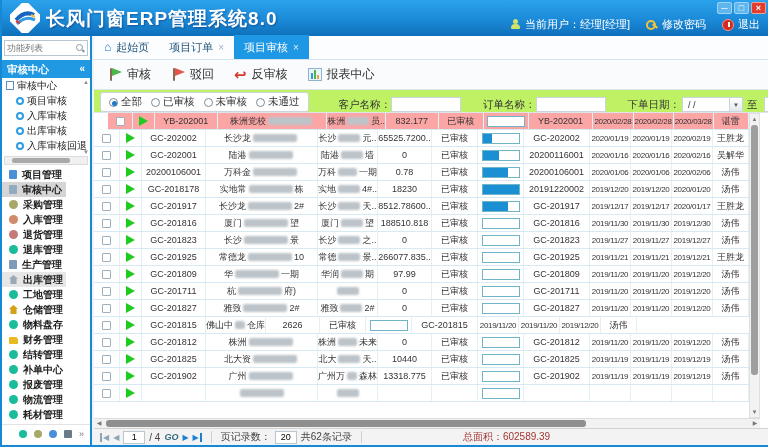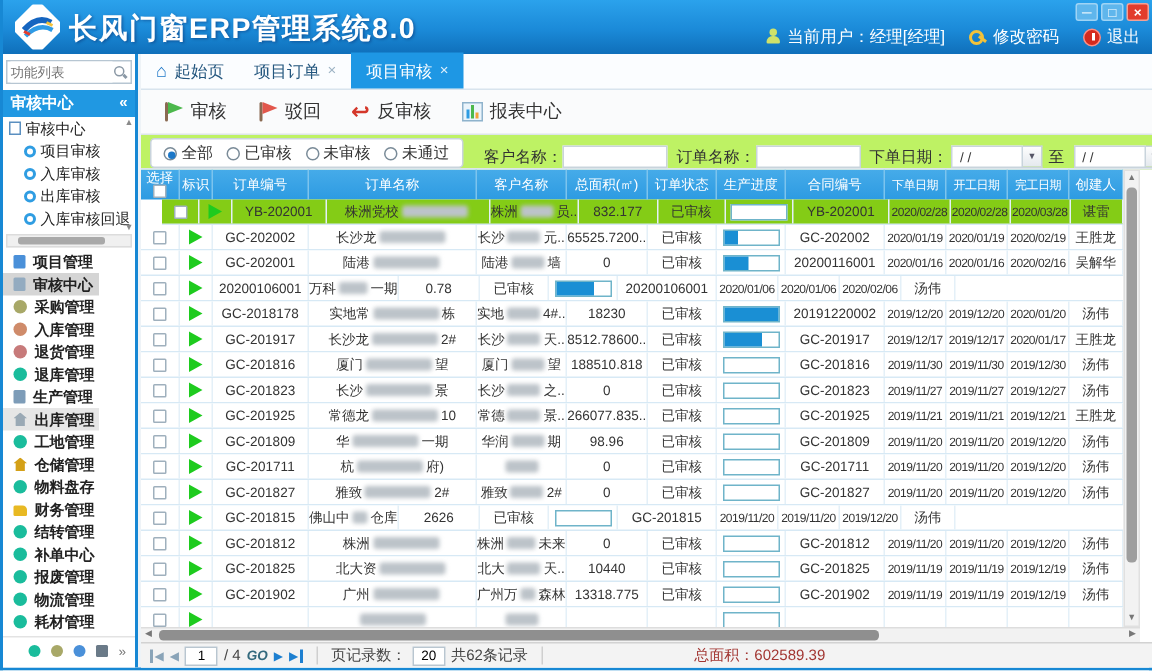--- a/index.html
+++ b/index.html
@@ -75,33 +75,33 @@
   .i-flag.green .pennant { border-left:10px solid #4cb84c; }
   .i-flag.red .pennant { border-left:10px solid #e2574c; }
   .i-undo { color:#d4372a; font-size:15px; font-weight:bold; line-height:14px; }
   .i-report { width:14px; height:13px; border:1px solid #8fb3cc; background:#eaf4fb; display:flex; align-items:flex-end; gap:1px; padding:1px 2px; }
   .i-report i { display:block; width:2px; }
   .filterbar { position:absolute; left:0; top:30px; width:674px; height:23px; background:#bef264; border-bottom:1px solid #dde5ea; display:flex; align-items:flex-end; font-size:10.5px; color:#333; padding-left:6px; white-space:nowrap; overflow:hidden; }
   .radio-group { display:flex; align-items:center; gap:9px; background:#fff; border:1px solid #c9d4dc; border-radius:3px; padding:2px 8px; margin-right:8px; }
   .radio { display:flex; align-items:center; gap:3px; cursor:pointer; }
   .rdot { width:9px; height:9px; border:1px solid #7a8b98; border-radius:50%; background:#fff; position:relative; }
   .rdot.on::after { content:""; position:absolute; left:2px; top:2px; width:5px; height:5px; background:#1d78c8; border-radius:50%; }
-  .flt-label { margin-left:6px; }
+  .flt-label { margin-left:22px; }
   .flt-input { width:70px; height:15px; border:1px solid #c9d4dc; background:#fff; font-size:10px; outline:none; }
   .datecombo { display:flex; align-items:center; margin-left:2px; }
   .datebox { width:48px; height:15px; border:1px solid #c9d4dc; background:#fff; font-size:9px; color:#333; line-height:14px; padding-left:5px; }
   .dropbtn { width:13px; height:15px; border:1px solid #c9d4dc; border-left:0; background:linear-gradient(180deg,#fdfdfd,#e4e9ee); font-size:6px; color:#556; text-align:center; line-height:14px; cursor:pointer; }
   .to-label { margin:0 4px; }
 
   
   .tablewrap { position:absolute; left:0; top:53px; width:655px; height:305px; overflow:hidden; background:#fff; }
   .thead { display:flex; height:20px; background:linear-gradient(180deg,#46abe9,#2d9be2); color:#fff; font-size:9px; }
   .th { border-right:1px solid #7cc4ee; display:flex; flex-direction:column; align-items:center; justify-content:center; line-height:9px; }
   .tr { display:flex; height:17px; border-bottom:1px solid #d7e9f5; background:#fff; }
-  .tr.selected { background:#84cc16;margin-left:14px; }
+  .tr.selected { background:#fca5a5;margin-left:14px; }
   .td { border-right:1px solid #e4f0f8; display:flex; align-items:center; justify-content:center; font-size:9px; color:#333; overflow:hidden; white-space:nowrap; }
   .c-sel{width:26px}.c-flag{width:22px}.c-order{width:64px}.c-name{width:112px}.c-cust{width:60px}
   .c-area{width:54px}.c-status{width:46px}.c-prog{width:46px}.c-contract{width:66px}
   .c-date{width:41px;font-size:8px;letter-spacing:-.3px}.c-creator{width:36px}
   .cbox { width:9px; height:9px; background:#fff; border:1px solid #9fb0bd; border-radius:1px; }
   .tri { width:0; height:0; border-top:5px solid transparent; border-bottom:5px solid transparent; border-left:9px solid #1ecb1e; }
   .redact { display:inline-block; height:8px; background:#bcc3c9; border-radius:2px; filter:blur(1.3px); margin:0 2px; vertical-align:middle; }
   .r-name { width:44px; } .r-cust { width:22px; }
   .pbox { width:38px; height:11px; border:1px solid #6fb4c9; background:#fff; }
   .pfill { height:100%; background:#1a8fd4; }
@@ -349,38 +349,20 @@
         </span>
       <span class="to-label">至</span>
       <span class="datecombo">
           <span class="datebox">/  /</span>
           <span class="dropbtn">▼</span>
         </span>
 
     </div>
 
     <div class="tablewrap">
-      <div class="thead" id="thead">
-          <div class="th c-sel">
-            <span>选择</span>
-            <span class="cbox"></span>
-          </div>
-          <div class="th c-flag">标识</div>
-          <div class="th c-order">订单编号</div>
-          <div class="th c-name">订单名称</div>
-          <div class="th c-cust">客户名称</div>
-          <div class="th c-area">总面积(㎡)</div>
-          <div class="th c-status">订单状态</div>
-          <div class="th c-prog">生产进度</div>
-          <div class="th c-contract">合同编号</div>
-          <div class="th c-date">下单日期</div>
-          <div class="th c-date">开工日期</div>
-          <div class="th c-date">完工日期</div>
-          <div class="th c-creator">创建人</div>
-        </div>
       <div id="tbody">
           <div class="tr selected">
             <div class="td c-sel">
               <span class="cbox"></span>
             </div>
             <div class="td c-flag">
               <span class="tri"></span>
             </div>
             <div class="td c-order">YB-202001</div>
             <div class="td c-name">
@@ -469,20 +451,25 @@
             <div class="td c-creator">吴解华</div>
           </div>
           <div class="tr">
             <div class="td c-sel">
               <span class="cbox"></span>
             </div>
             <div class="td c-flag">
               <span class="tri"></span>
             </div>
             <div class="td c-order">20200106001</div>
+            <div class="td c-name">
+              <span>万科金</span>
+              <span class="redact r-name"></span>
+              <span></span>
+            </div>
             <div class="td c-cust">
               <span>万科</span>
               <span class="redact r-cust"></span>
               <span>一期</span>
             </div>
             <div class="td c-area">0.78</div>
             <div class="td c-status">已审核</div>
             <div class="td c-prog">
               <span class="pbox">
                 <span class="pfill" style="width: 70%; display: block;"></span>
@@ -660,21 +647,21 @@
             <div class="td c-name">
               <span>华</span>
               <span class="redact r-name"></span>
               <span>一期</span>
             </div>
             <div class="td c-cust">
               <span>华润</span>
               <span class="redact r-cust"></span>
               <span>期</span>
             </div>
-            <div class="td c-area">98.96</div>
+            <div class="td c-area">97.99</div>
             <div class="td c-status">已审核</div>
             <div class="td c-prog">
               <span class="pbox">
                 <span class="pfill" style="width: 0%; display: block;"></span>
               </span>
             </div>
             <div class="td c-contract">GC-201809</div>
             <div class="td c-date">2019/11/20</div>
             <div class="td c-date">2019/11/20</div>
             <div class="td c-date">2019/12/20</div>

